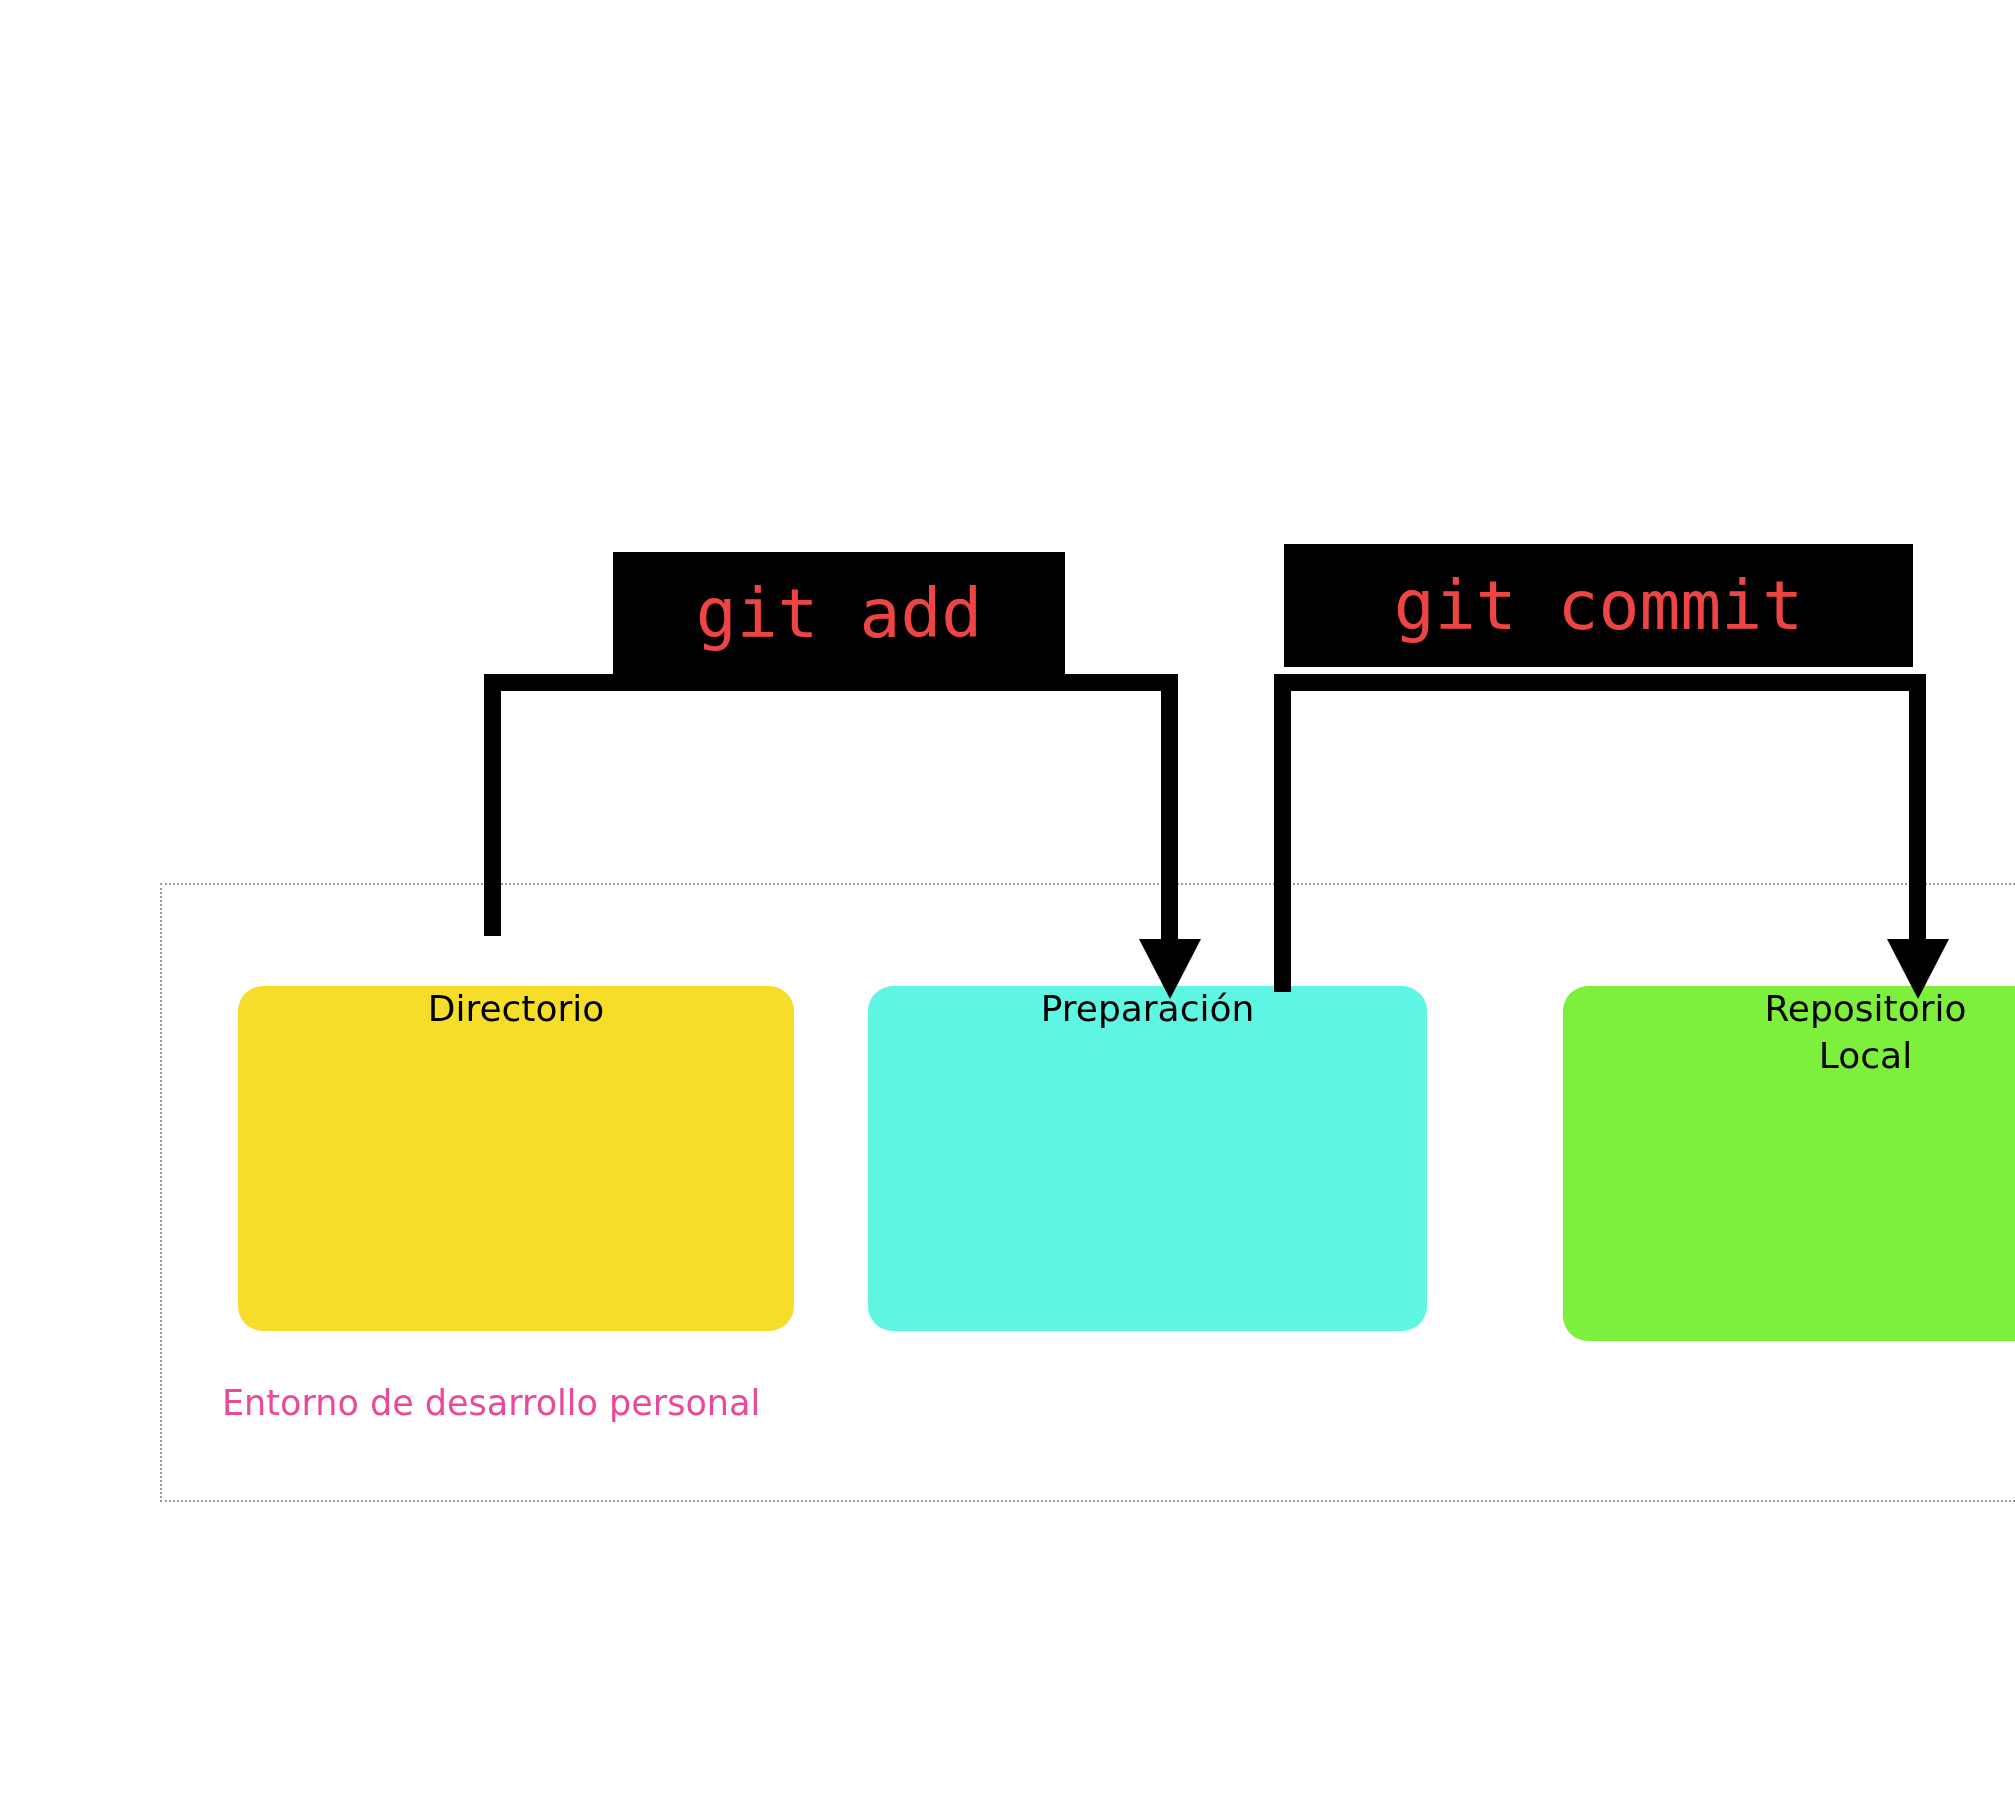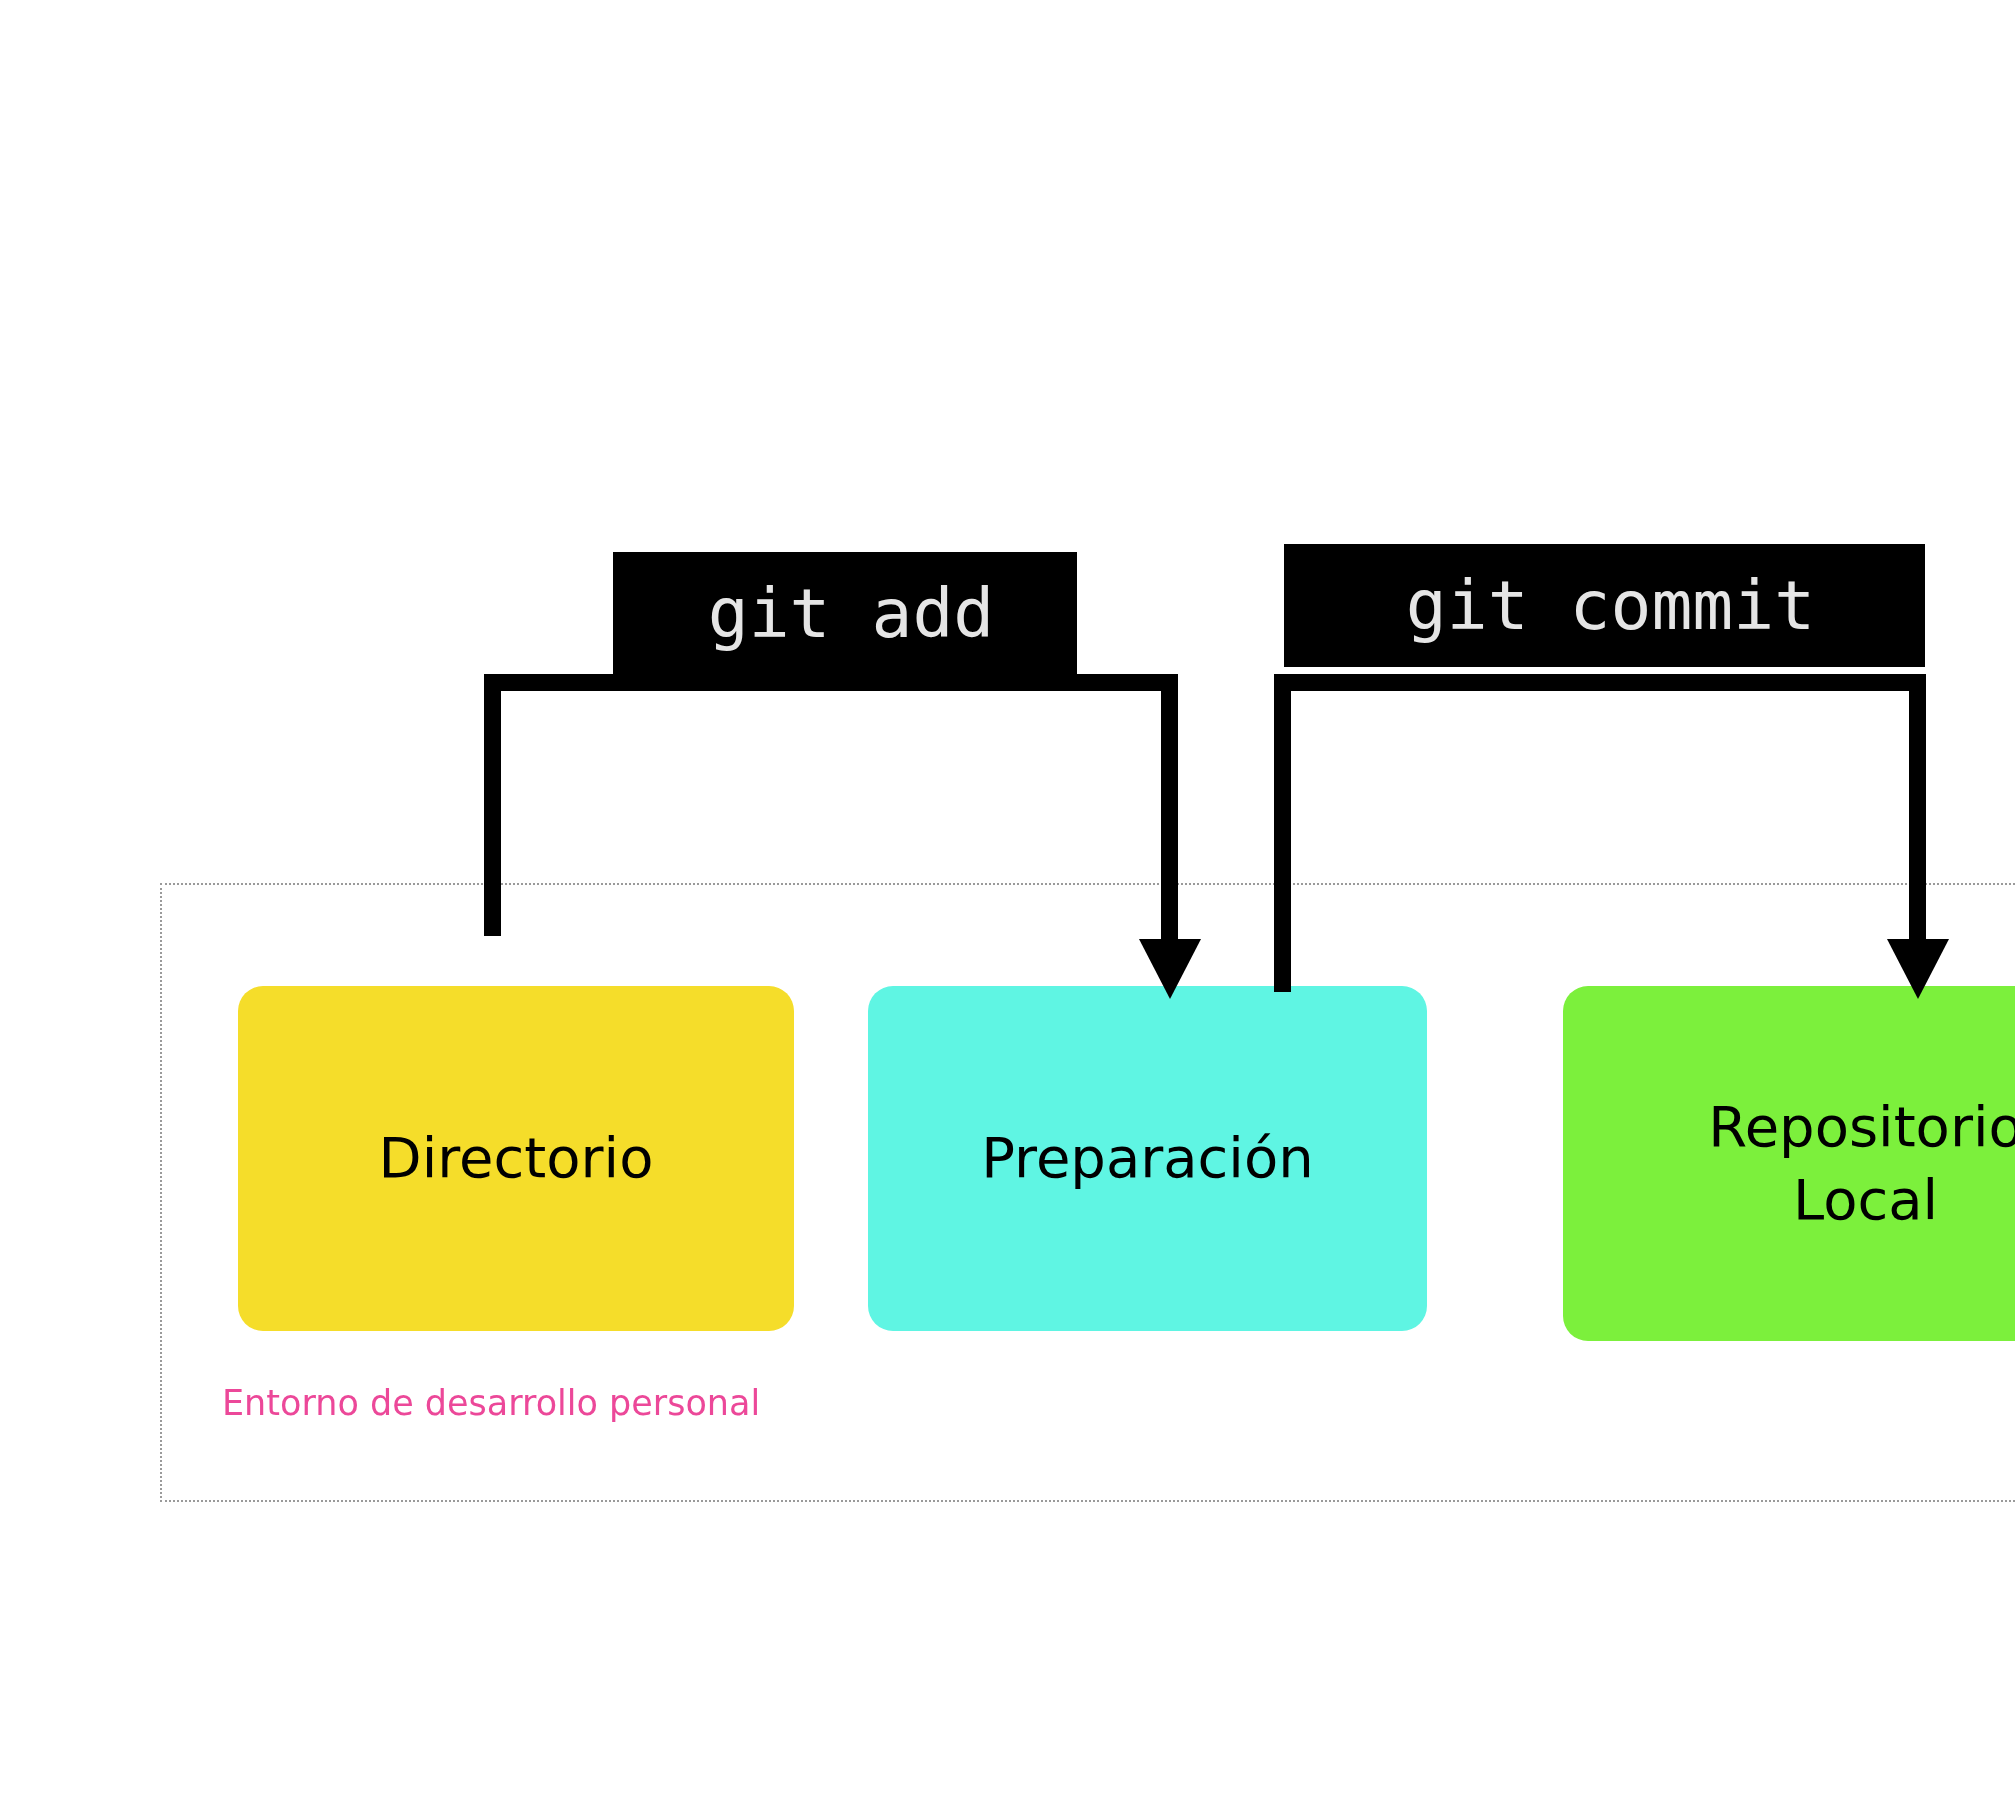--- a/index.html
+++ b/index.html
@@ -28,42 +28,41 @@
   }
 
   
   .node{
     position:absolute;
     box-sizing:border-box;
     border-radius:25px;
     display:flex;
     flex-direction:column;
     align-items:center;
-    justify-content:center;
+    justify-content:flex-start;
     color:#000000;
-    font-size:56px;
+    font-size:36px;
     line-height:1.30;
     text-align:center;
   }
   .node span{display:block;white-space:nowrap;}
 
   
   .cmd-chip{
     position:absolute;
     background:#000000;
-    color:#e5e5e5;
+    color:#ef4444;
     font-family:"DejaVu Sans Mono","Liberation Mono",monospace;
     font-size:68px;
     line-height:1;
     display:flex;
     align-items:center;
     justify-content:center;
     white-space:pre;
     letter-spacing:0;
-    padding-left:12px;
   }
 
   
   .seg{position:absolute;background:#000000;}
   .head-down{
     position:absolute;
     width:0;height:0;
     border-left:31px solid transparent;
     border-right:31px solid transparent;
     border-top:60px solid #000000;

